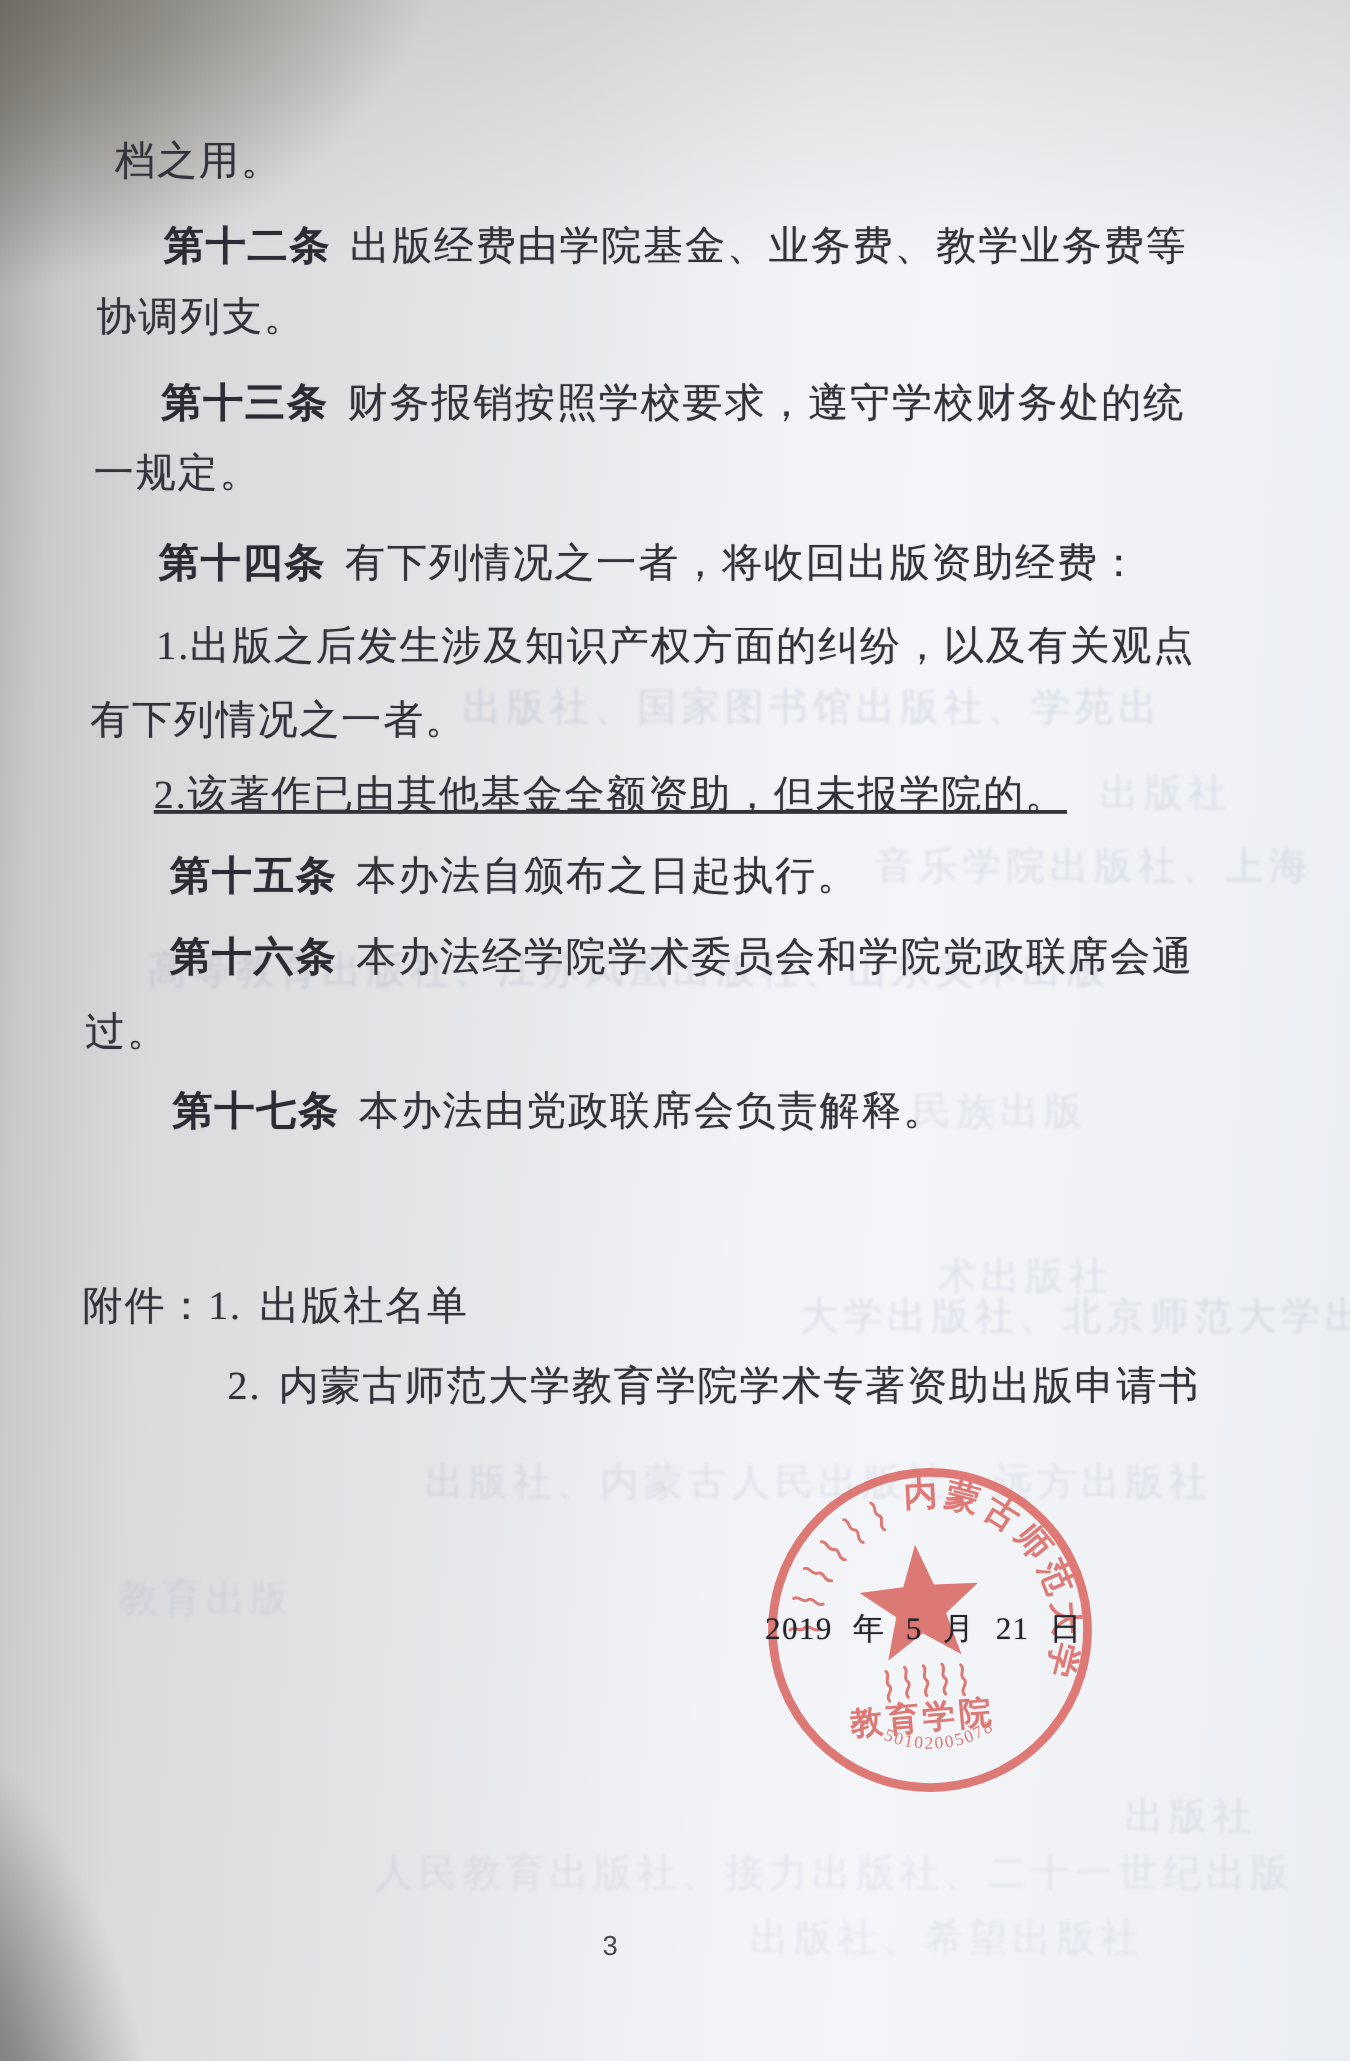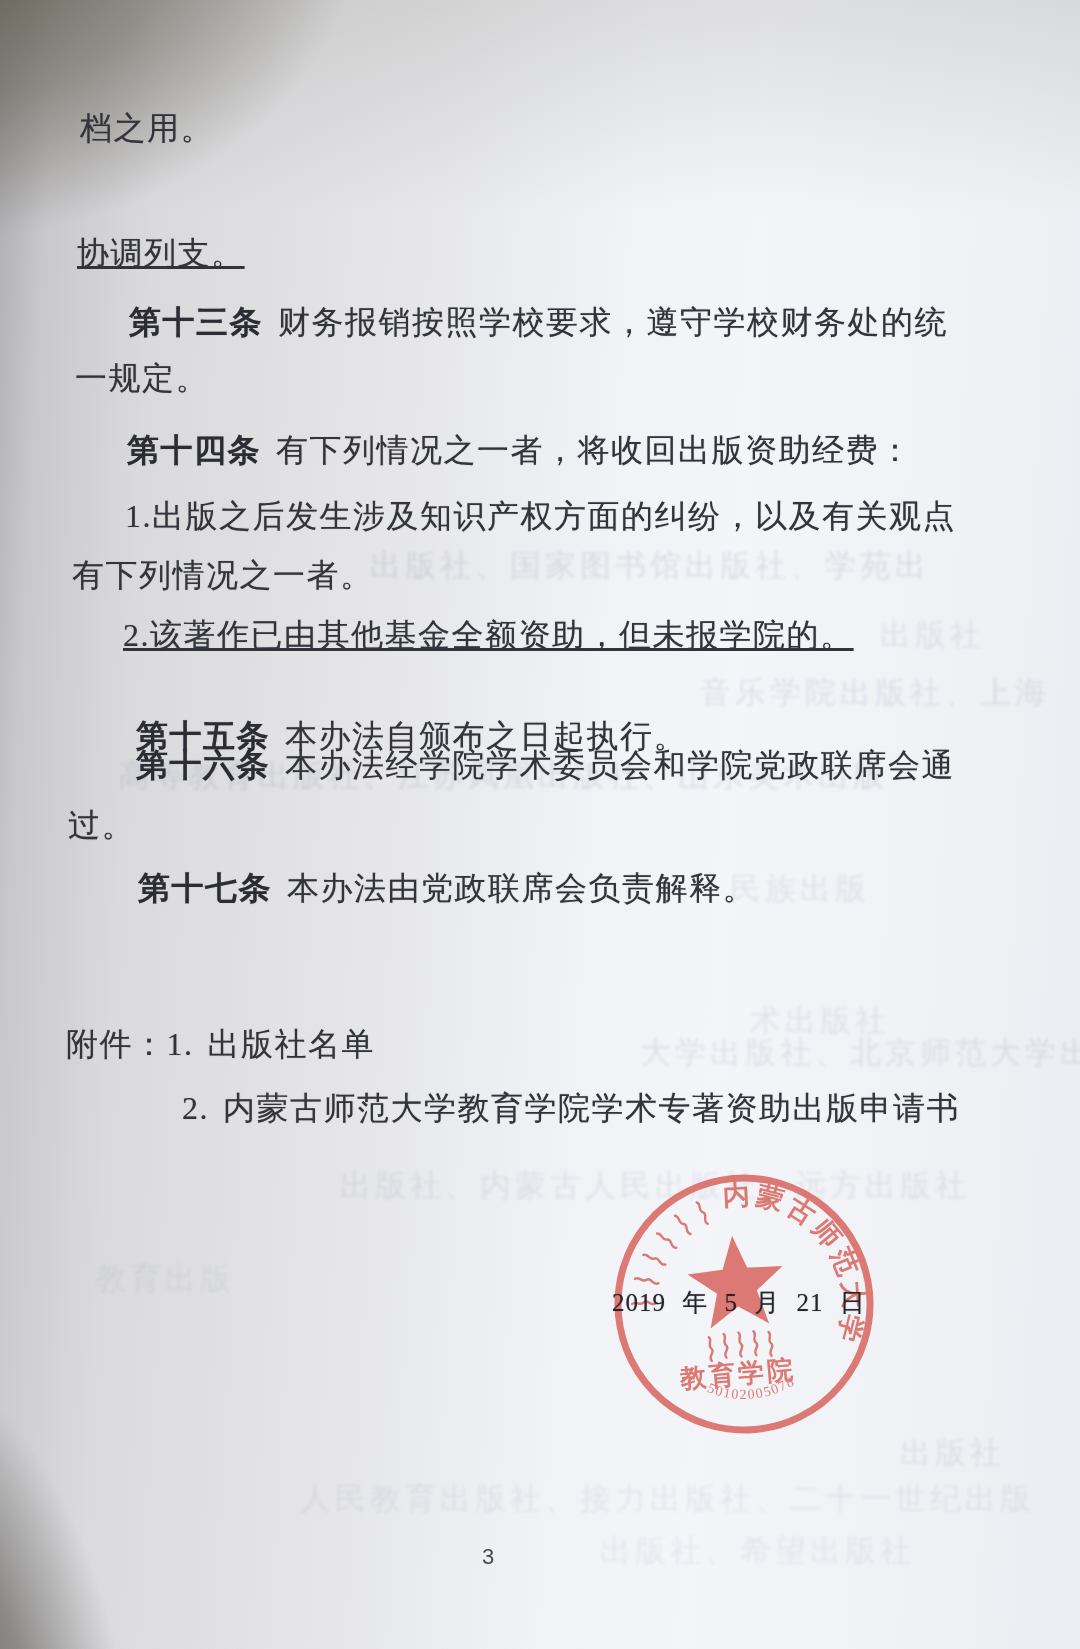--- a/index.html
+++ b/index.html
@@ -20,30 +20,30 @@
 
   
   .bl {
     position:absolute; white-space:nowrap;
     font-size:32px; line-height:40px; letter-spacing:1.5px;
     color:#33343b; text-shadow:0 0 1px rgba(45,46,54,0.45);
   }
   .lbl { font-weight:bold; margin-right:15px; color:#2c2d34; }
   .lbl:empty { margin-right:0; }
 
-  .l1  { top:108px;  left:80px;  }
+  .l1  { top:108px;  left:92px;  }
   .l2  { top:176px;  left:131px; }
-  .l3  { top:233px;  left:77px;text-decoration:underline;  }
+  .l3  { top:233px;  left:77px;  }
   .l4  { top:302px;  left:129px; }
   .l5  { top:358px;  left:75px;  }
   .l6  { top:430px;  left:127px; }
   .l7  { top:496px;  left:125px; }
   .l8  { top:555px;  left:72px;  }
   .l9  { top:615px;  left:123px;text-decoration:underline; }
-  .l10 { top:716px;  left:136px; }
+  .l10 { top:680px;  left:136px; }
   .l11 { top:745px;  left:136px; }
   .l12 { top:805px;  left:68px;  }
   .l13 { top:868px;  left:138px; }
 
   .att1 { top:1024px; left:66px;  }
   .att2 { top:1088px; left:182px; }
   .att-label { margin-right:0; }
   .att-num   { margin-right:14px; }
 
   .date-line {
@@ -91,20 +91,21 @@
   <div class="ghost g5">民族出版</div>
   <div class="ghost g6">术出版社</div>
   <div class="ghost g7">大学出版社、北京师范大学出</div>
   <div class="ghost g8">出版社、内蒙古人民出版社、远方出版社</div>
   <div class="ghost g9">教育出版</div>
   <div class="ghost g10">出版社</div>
   <div class="ghost g11">人民教育出版社、接力出版社、二十一世纪出版</div>
   <div class="ghost g12">出版社、希望出版社</div>
 
   <div class="bl l1"><span class="lbl"></span><span>档之用。</span></div>
+  <div class="bl l2"><span class="lbl">第十二条</span><span>出版经费由学院基金、业务费、教学业务费等</span></div>
   <div class="bl l3"><span class="lbl"></span><span>协调列支。</span></div>
   <div class="bl l4"><span class="lbl">第十三条</span><span>财务报销按照学校要求，遵守学校财务处的统</span></div>
   <div class="bl l5"><span class="lbl"></span><span>一规定。</span></div>
   <div class="bl l6"><span class="lbl">第十四条</span><span>有下列情况之一者，将收回出版资助经费：</span></div>
   <div class="bl l7"><span class="lbl"></span><span>1.出版之后发生涉及知识产权方面的纠纷，以及有关观点</span></div>
   <div class="bl l8"><span class="lbl"></span><span>有下列情况之一者。</span></div>
   <div class="bl l9"><span class="lbl"></span><span>2.该著作已由其他基金全额资助，但未报学院的。</span></div>
   <div class="bl l10"><span class="lbl">第十五条</span><span>本办法自颁布之日起执行。</span></div>
   <div class="bl l11"><span class="lbl">第十六条</span><span>本办法经学院学术委员会和学院党政联席会通</span></div>
   <div class="bl l12"><span class="lbl"></span><span>过。</span></div>

